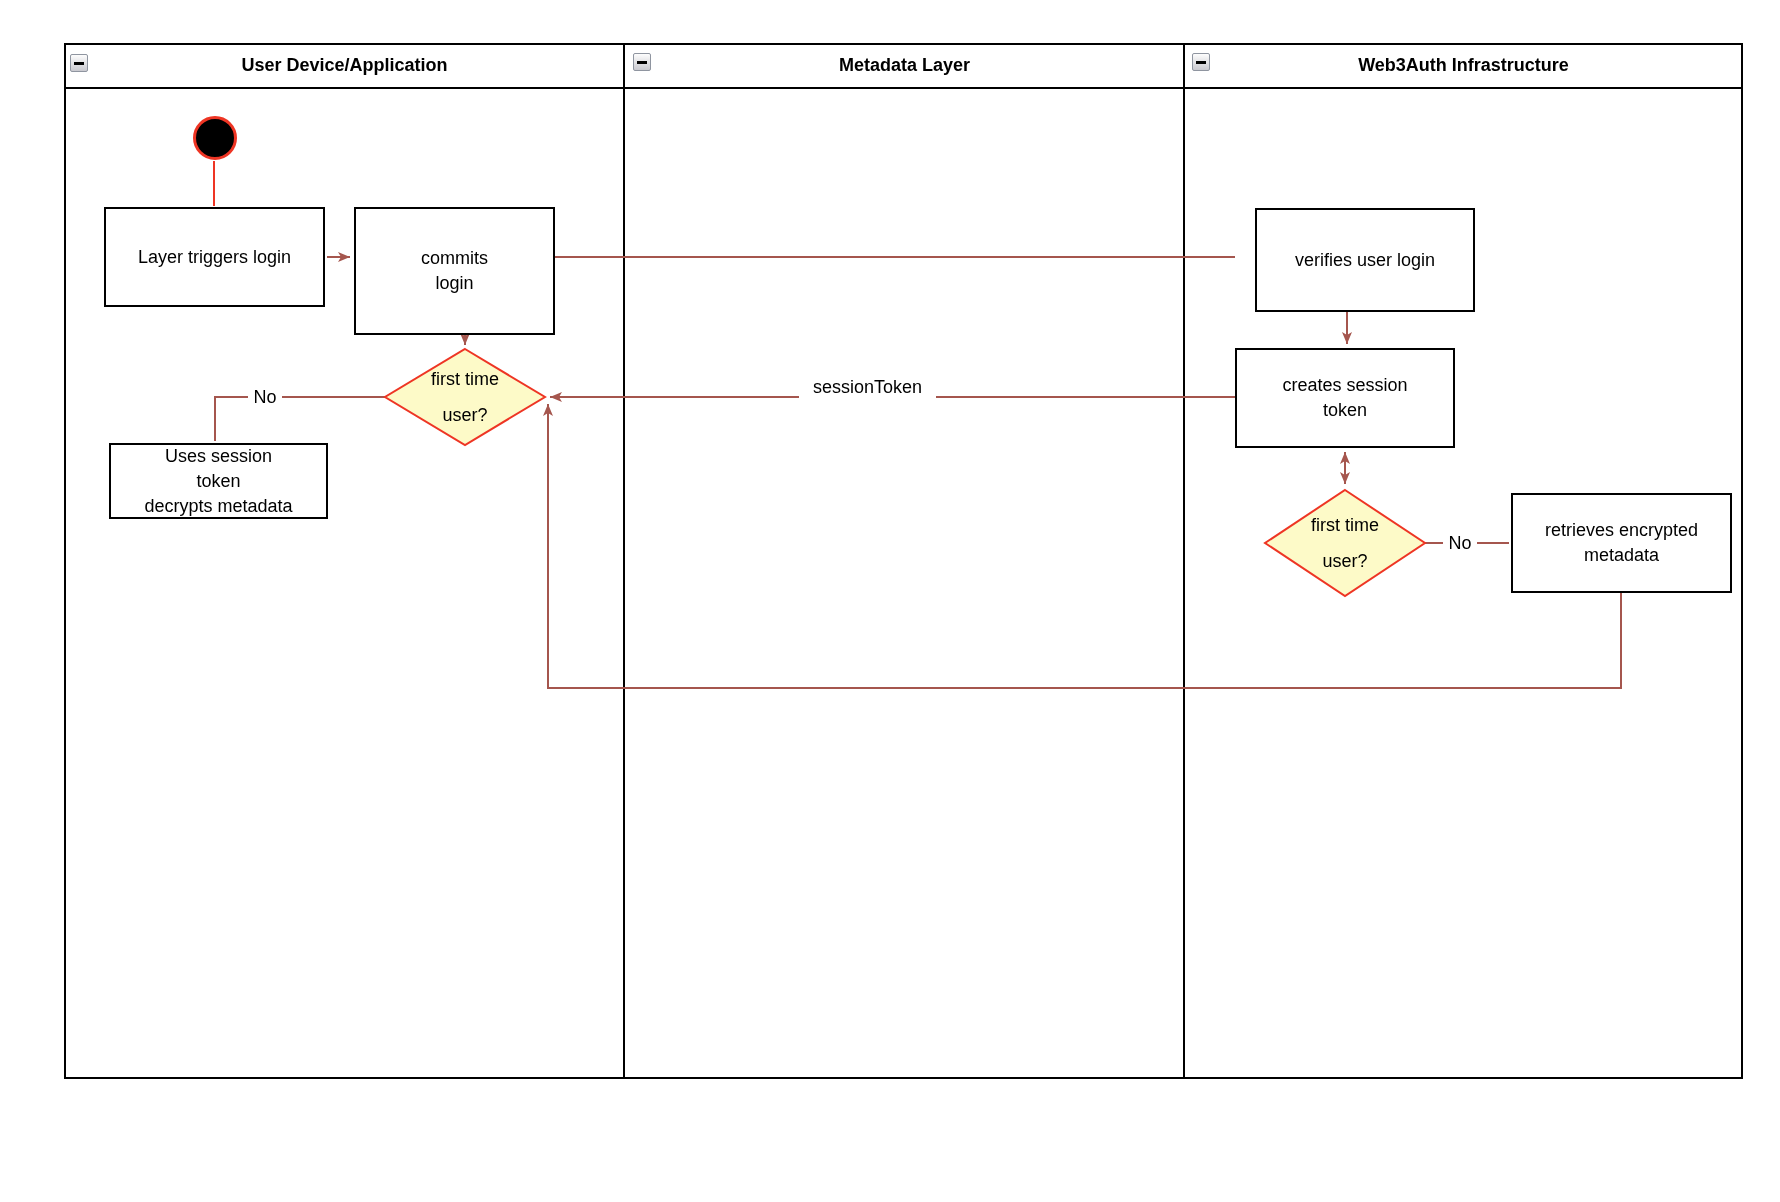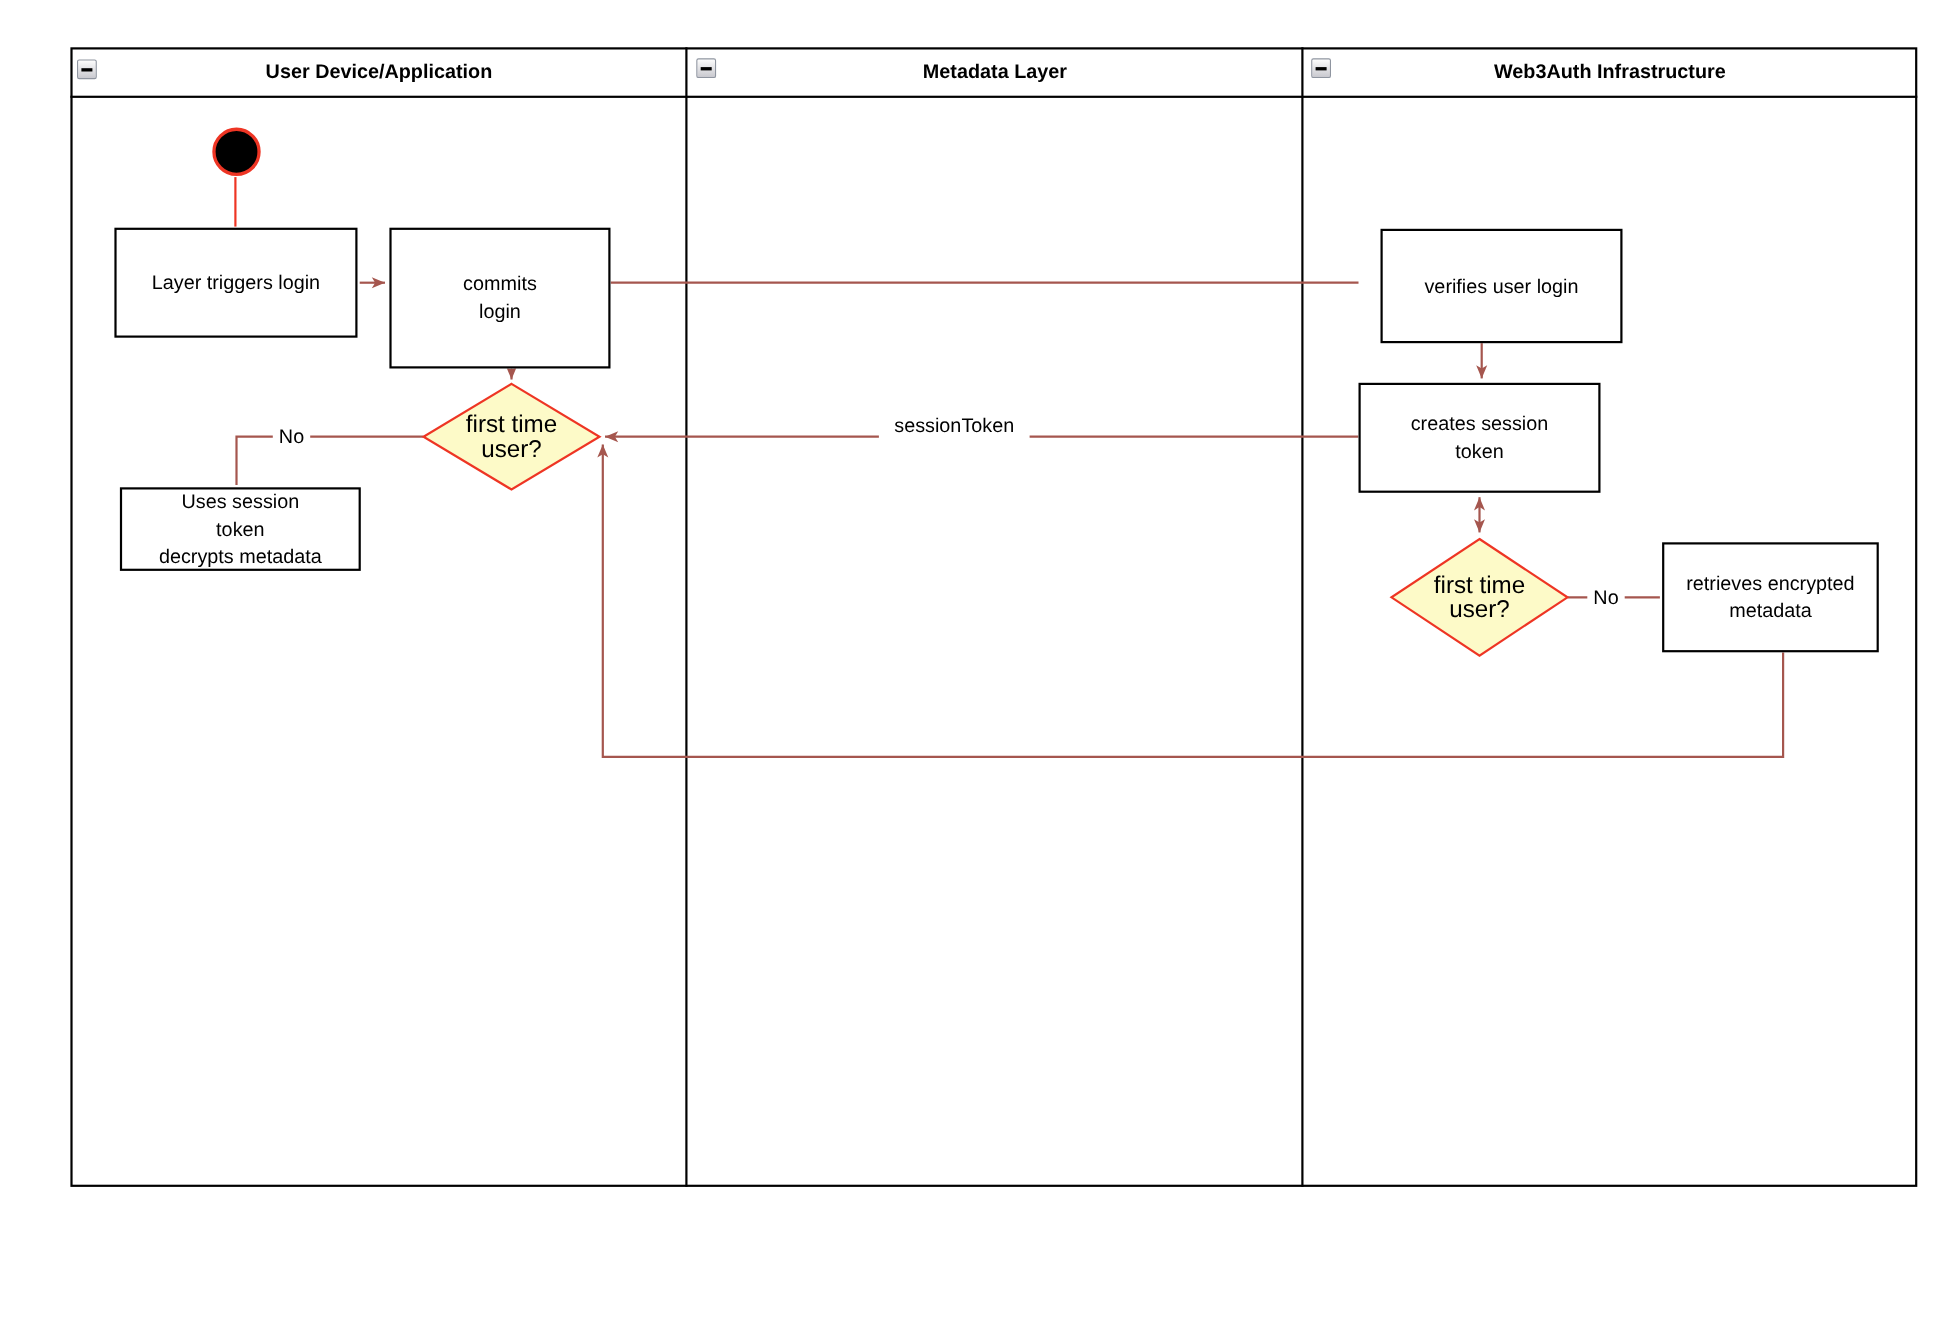--- a/index.html
+++ b/index.html
@@ -21,21 +21,21 @@
                 display:flex;align-items:center;justify-content:center;}
   .collapse-btn .minus{width:10px;height:3px;background:#000;}
 
   
   .node{position:absolute;background:#fff;border:2px solid #000;box-sizing:border-box;
         display:flex;align-items:center;justify-content:center;text-align:center;
         font-size:18px;line-height:25px;white-space:pre-line;}
   .start-node{position:absolute;left:193px;top:116px;width:44px;height:44px;
               border-radius:50%;background:#000;border:3px solid #EE3524;box-sizing:border-box;}
   .diamond-label{position:absolute;display:flex;align-items:center;justify-content:center;
-                 text-align:center;font-size:22px;line-height:22px;white-space:pre-line;}
+                 text-align:center;font-size:18px;line-height:36px;white-space:pre-line;}
 
   
   .edge-label{position:absolute;background:#fff;display:flex;align-items:center;
               justify-content:center;text-align:center;font-size:18px;white-space:pre-line;}
   .lbl-oauth{left:721px;top:234px;width:277px;height:48px;line-height:24px;}
   .lbl-session{left:799px;top:373px;width:137px;height:28px;line-height:28px;}
   .lbl-no1{left:248px;top:384px;width:34px;height:26px;}
   .lbl-no2{left:1443px;top:530px;width:34px;height:26px;}
 
   svg.wires{position:absolute;left:0;top:0;width:1780px;height:1202px;pointer-events:none;}
@@ -98,21 +98,21 @@
 
   <div class="node" style="left:109px;top:443px;width:219px;height:76px;">Uses session
 token
 decrypts metadata</div>
 
   <div class="node" style="left:1243px;top:208px;width:220px;height:104px;margin-left:12px;">verifies user login</div>
 
   <div class="node" style="left:1235px;top:348px;width:220px;height:100px;">creates session
 token</div>
 
-  <div class="node" style="left:1511px;top:493px;width:197px;height:100px;">retrieves encrypted
+  <div class="node" style="left:1511px;top:493px;width:221px;height:100px;">retrieves encrypted
 metadata</div>
 
   <div class="diamond-label" style="left:385px;top:371px;width:160px;height:52px;">first time
 user?</div>
   <div class="diamond-label" style="left:1265px;top:517px;width:160px;height:52px;">first time
 user?</div>
 
   <div class="edge-label lbl-session">sessionToken</div>
   <div class="edge-label lbl-no1">No</div>
   <div class="edge-label lbl-no2">No</div>

